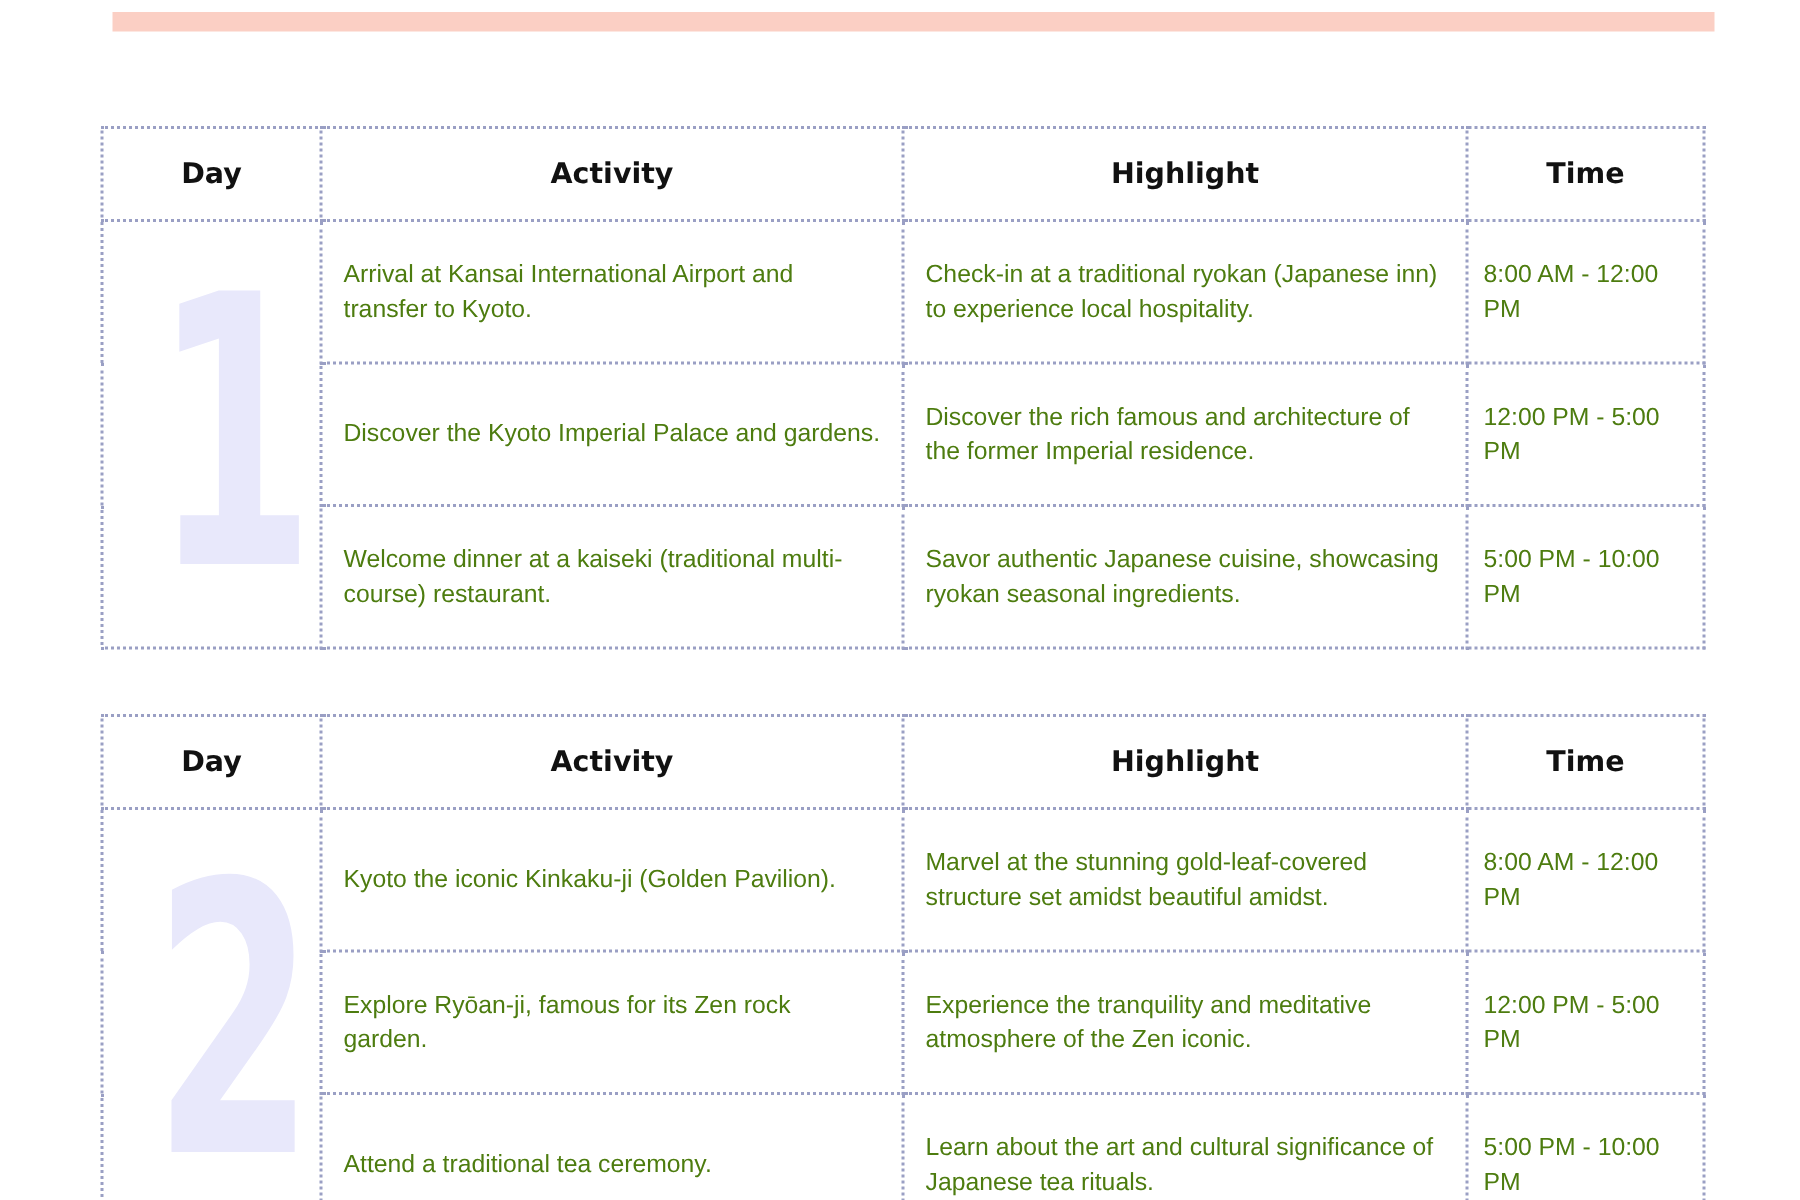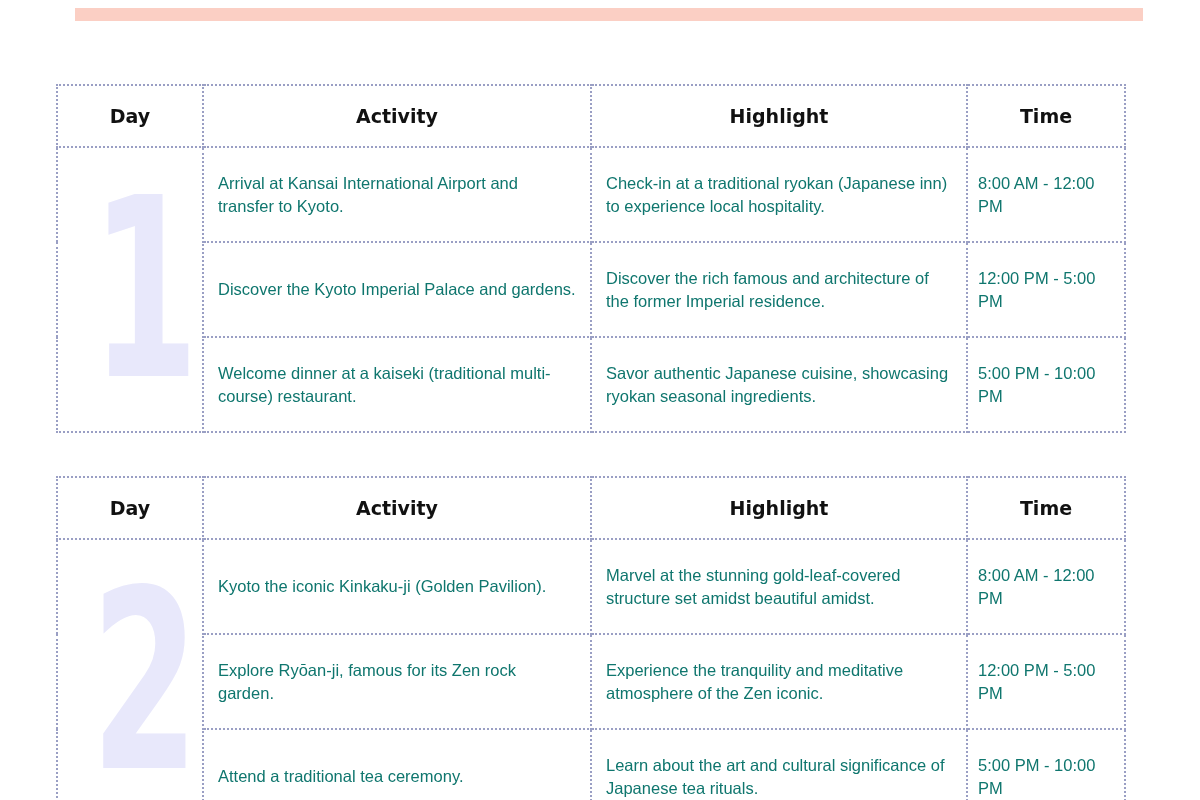--- a/index.html
+++ b/index.html
@@ -1,26 +1,26 @@
 <!DOCTYPE html>
 <html><head>
 <meta charset="utf-8">
 <style>
   html, body { margin:0; padding:0; background:#ffffff; }
   body { width:1200px; height:800px; overflow:hidden; position:relative;
          font-family:"Liberation Sans", sans-serif; color:#2b2b2b; }
   .top-bar { position:absolute; left:75px; top:8px; width:1068px; height:13px;
              background:#fbcfc4; }
-  .itinerary { position:absolute; left:56px; width:1068px; border-collapse:collapse;
+  .itinerary { position:absolute; left:67px; width:1068px; border-collapse:collapse;
                table-layout:fixed; }
   .itinerary td, .itinerary th { border:2px dotted #9a9fc4; padding:0; }
   .itinerary th { height:60px; font-family:"DejaVu Sans", sans-serif; font-weight:bold;
                   font-size:19px; color:#111; text-align:center; vertical-align:middle; }
   .itinerary td.cell { height:93px; font-size:16.5px; line-height:23px;
-                       color:#0f766e; padding:0 14px; vertical-align:middle; }
+                       color:#4d7c0f; padding:0 14px; vertical-align:middle; }
   .itinerary td.time { padding:0 10px; }
   .day-num { text-align:center; vertical-align:middle; position:relative; overflow:hidden; }
   .day-num span { font-family:"DejaVu Sans", sans-serif; font-weight:bold; font-size:250px;
                   color:#e8e8fb; line-height:1; display:inline-block; transform:scaleX(0.62); }
   #t1 { top:84px; }
   #t2 { top:476px; }
   .col-day { width:146px; } .col-act { width:388px; } .col-hl { width:376px; } .col-time { width:158px; }
 </style>
 </head>
 <body>

